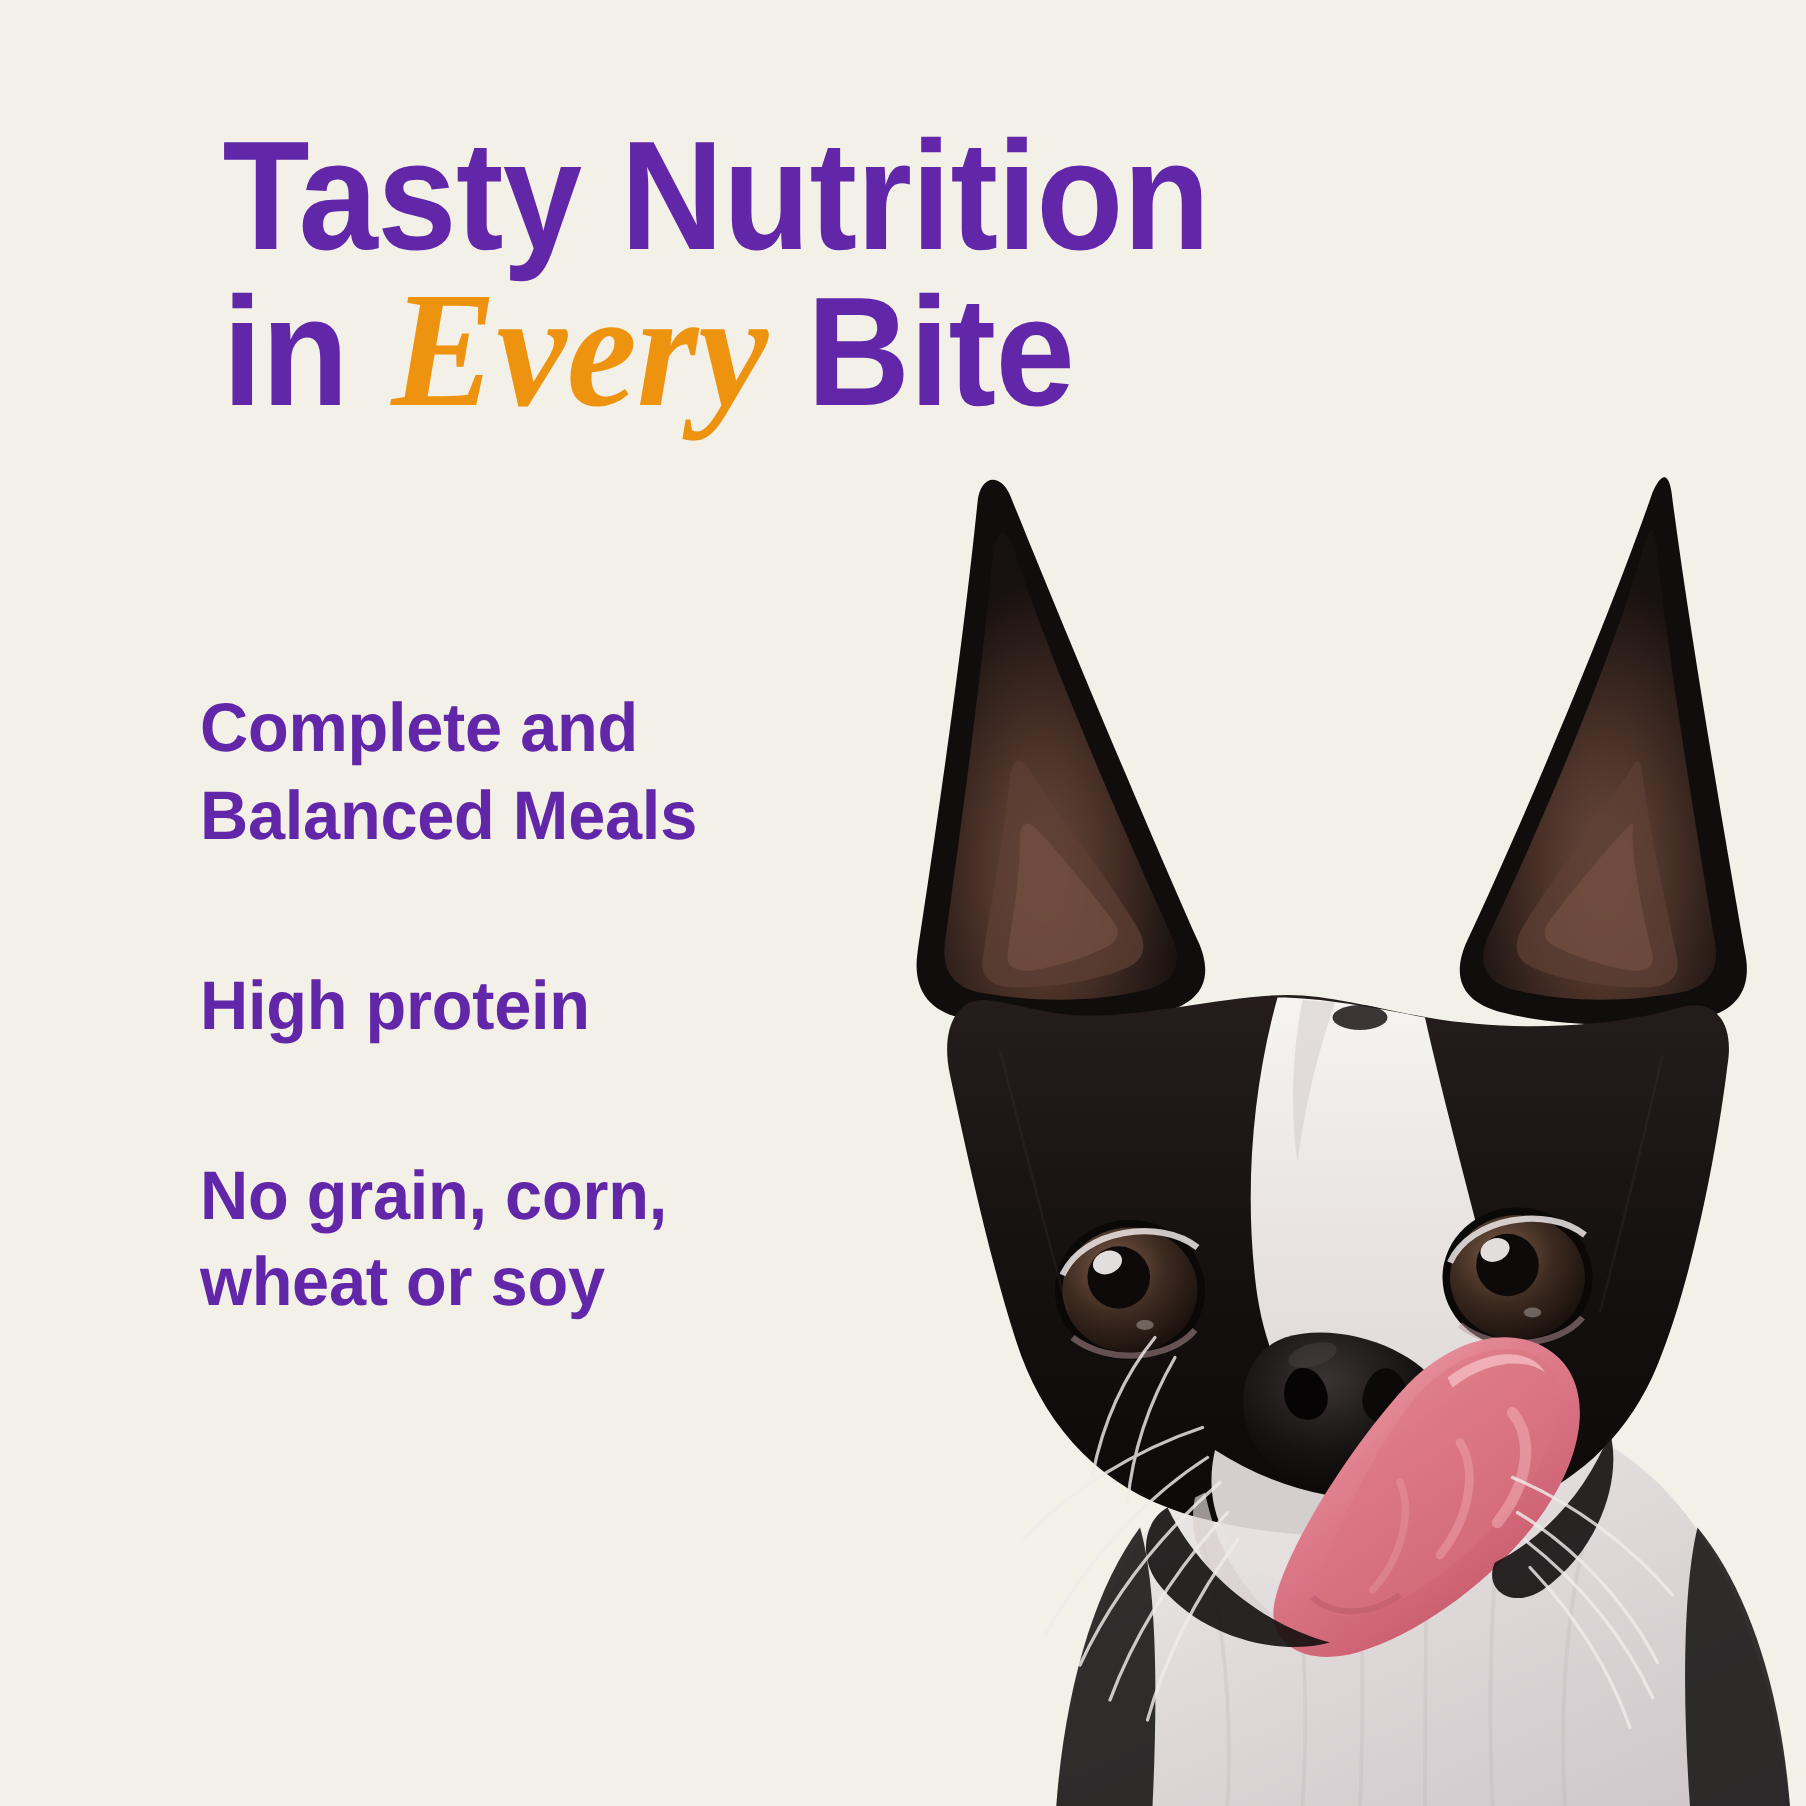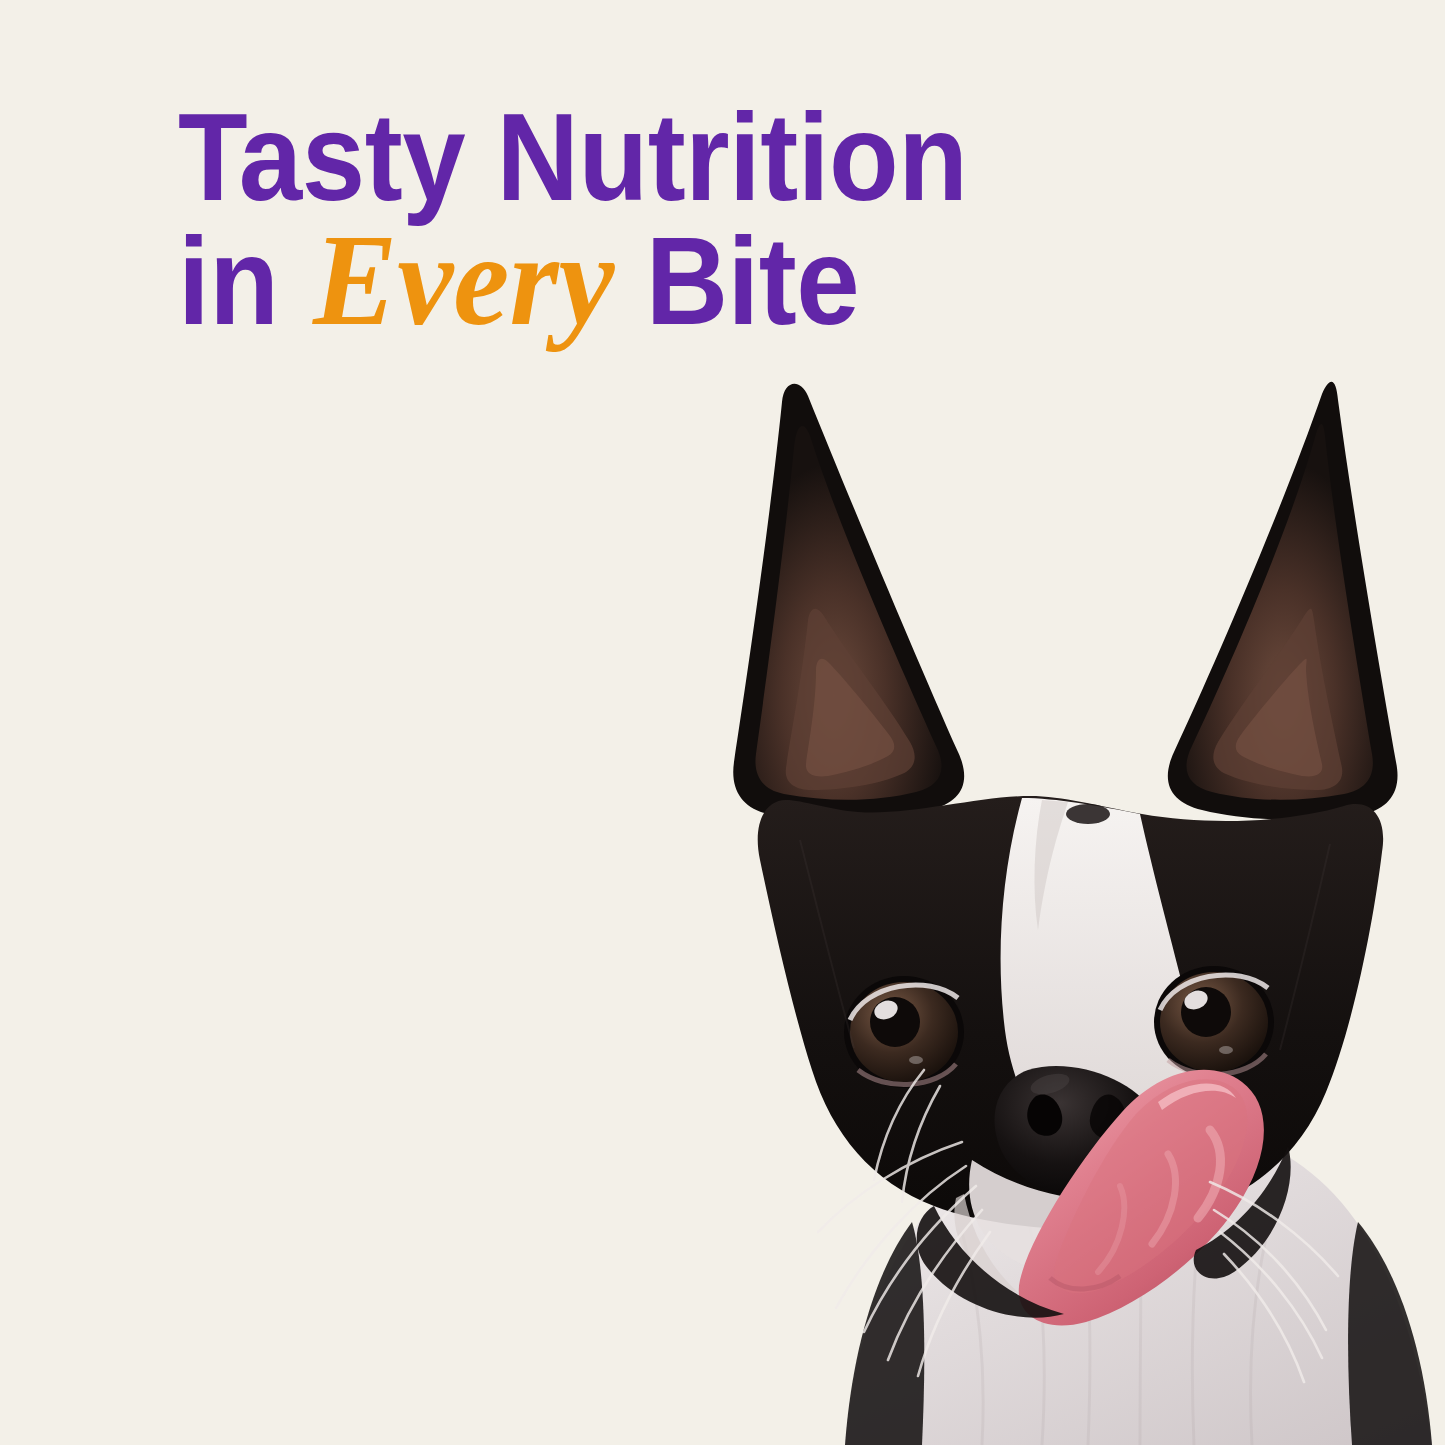--- a/index.html
+++ b/index.html
@@ -78,20 +78,33 @@
 </head>
 <body>
 
 <div id="stage">
 
   <div id="headline">
     <div class="hl-line">Tasty Nutrition</div>
     <div class="hl-line"><span>in </span><span class="hl-em">Every</span><span> Bite</span></div>
   </div>
 
+  <div id="benefits">
+    <div class="benefit gap-1">
+      <span class="benefit-line">Complete and</span>
+      <span class="benefit-line">Balanced Meals</span>
+    </div>
+    <div class="benefit gap-2">
+      <span class="benefit-line">High protein</span>
+    </div>
+    <div class="benefit">
+      <span class="benefit-line">No grain, corn,</span>
+      <span class="benefit-line">wheat or soy</span>
+    </div>
+  </div>
 
   <div id="dog-photo">
     <svg viewBox="0 0 755 1075" xmlns="http://www.w3.org/2000/svg">
       <defs>
         <radialGradient id="earInner" cx="42%" cy="72%" r="62%">
           <stop offset="0%" stop-color="#6B4A3C"></stop>
           <stop offset="45%" stop-color="#4A3128"></stop>
           <stop offset="100%" stop-color="#17110F"></stop>
         </radialGradient>
         <radialGradient id="earInnerR" cx="52%" cy="72%" r="62%">

